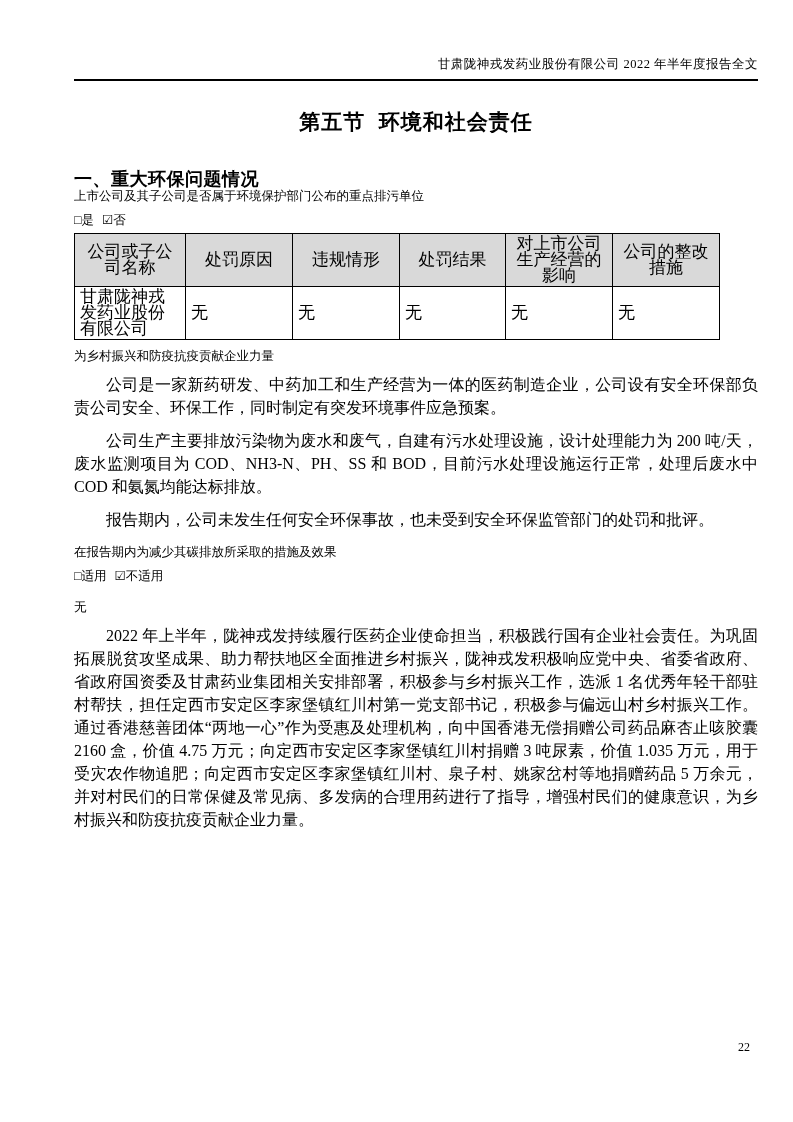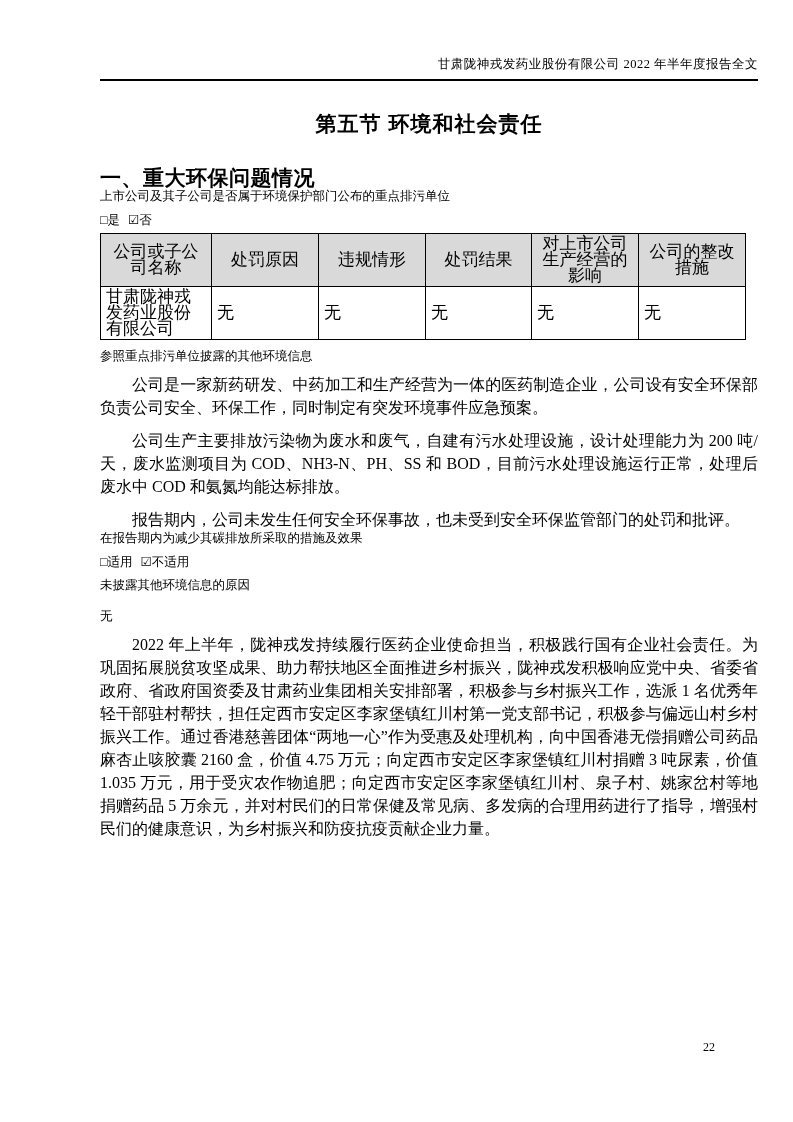--- a/index.html
+++ b/index.html
@@ -7,59 +7,59 @@
   body {
     width: 793px; height: 1122px;
     font-family: "Liberation Serif", "DejaVu Serif", serif;
     color: #000;
     position: relative;
     overflow: hidden;
   }
   .page {
     position: relative;
     width: 793px; height: 1122px;
-    padding: 57px 35px 0 100px;
+    padding: 57px 35px 0 74px;
   }
   .doc-header {
     border-bottom: 2px solid #000;
     padding-bottom: 7px;
   }
   .doc-header .header-text {
     text-align: right;
     font-size: 12.5px;
     line-height: 15px;
     letter-spacing: 0.5px;
   }
   h1.doc-title {
     margin-top: 31px;
     text-align: center;
-    font-family: Liberation Sans, sans-serif;
+    font-family: Liberation Mono, monospace;
     font-weight: bold;
     font-size: 21px;
     line-height: 24px;
     letter-spacing: 1px;
   }
   h2.sec-heading {
-    font-family: Liberation Mono, monospace;
+    font-family: Liberation Sans, sans-serif;
     font-weight: bold;
-    font-size: 21px;
+    font-size: 18px;
     line-height: 19px;
     letter-spacing: 0.5px;
   }
   .sec1-heading { margin-top: 34px; }
   .sec2-heading { margin-top: 26px; }
   p.small-label {
     font-size: 12.5px;
     line-height: 14px;
   }
   .lbl-q1 { }
   .lbl-opts1 { margin-top: 10px; }
   .lbl-q2 { margin-top: 10px; }
   .lbl-note1 { margin-top: 9px; }
-  .lbl-carbon { }
+  .lbl-carbon { margin-top: 14px; }
   .lbl-opts2 { margin-top: 10px; }
   .lbl-undisclosed { margin-top: 9px; }
   .lbl-none { margin-top: 17px; font-size: 13px; }
   .check-option { margin-right: 8px; }
   table.penalty-table {
     margin-top: 6px;
     border-collapse: collapse;
     width: 645px;
     table-layout: fixed;
     font-size: 17px;
@@ -84,21 +84,21 @@
     margin-top: 10px;
     font-size: 16px;
     line-height: 23px;
     text-align: justify;
     text-indent: 2em;
   }
   .first-para { margin-top: 12px; }
   .sec2-para { margin-top: 15px; }
   .page-number {
     position: absolute;
-    left: 703px;
+    left: 738px;
     top: 1040px;
     font-size: 12px;
   }
 </style>
 </head>
 <body>
 
 <div class="page">
 
   <div class="doc-header">
@@ -138,31 +138,30 @@
         <td>甘肃陇神戎发药业股份有限公司</td>
         <td>无</td>
         <td>无</td>
         <td>无</td>
         <td>无</td>
         <td>无</td>
       </tr>
     </tbody>
   </table>
 
-  <p class="small-label lbl-note1">参照重点排污单位披露的其他环境信息</p>
+  <p class="small-label lbl-note1">为乡村振兴和防疫抗疫贡献企业力量</p>
 
   <p class="body-para first-para">公司是一家新药研发、中药加工和生产经营为一体的医药制造企业，公司设有安全环保部负责公司安全、环保工作，同时制定有突发环境事件应急预案。</p>
   <p class="body-para">公司生产主要排放污染物为废水和废气，自建有污水处理设施，设计处理能力为 200 吨/天，废水监测项目为 COD、NH3-N、PH、SS 和 BOD，目前污水处理设施运行正常，处理后废水中 COD 和氨氮均能达标排放。</p>
   <p class="body-para">报告期内，公司未发生任何安全环保事故，也未受到安全环保监管部门的处罚和批评。</p>
 
   <p class="small-label lbl-carbon">在报告期内为减少其碳排放所采取的措施及效果</p>
 
   <p class="small-label lbl-opts2"><span class="check-option">□适用</span><span>☑不适用</span></p>
 
-  <p class="small-label lbl-undisclosed">未披露其他环境信息的原因</p>
 
   <p class="small-label lbl-none">无</p>
 
 
   <p class="body-para sec2-para">2022 年上半年，陇神戎发持续履行医药企业使命担当，积极践行国有企业社会责任。为巩固拓展脱贫攻坚成果、助力帮扶地区全面推进乡村振兴，陇神戎发积极响应党中央、省委省政府、省政府国资委及甘肃药业集团相关安排部署，积极参与乡村振兴工作，选派 1 名优秀年轻干部驻村帮扶，担任定西市安定区李家堡镇红川村第一党支部书记，积极参与偏远山村乡村振兴工作。通过香港慈善团体“两地一心”作为受惠及处理机构，向中国香港无偿捐赠公司药品麻杏止咳胶囊 2160 盒，价值 4.75 万元；向定西市安定区李家堡镇红川村捐赠 3 吨尿素，价值 1.035 万元，用于受灾农作物追肥；向定西市安定区李家堡镇红川村、泉子村、姚家岔村等地捐赠药品 5 万余元，并对村民们的日常保健及常见病、多发病的合理用药进行了指导，增强村民们的健康意识，为乡村振兴和防疫抗疫贡献企业力量。</p>
 
   <div class="page-number">22</div>
 
 </div>
 

